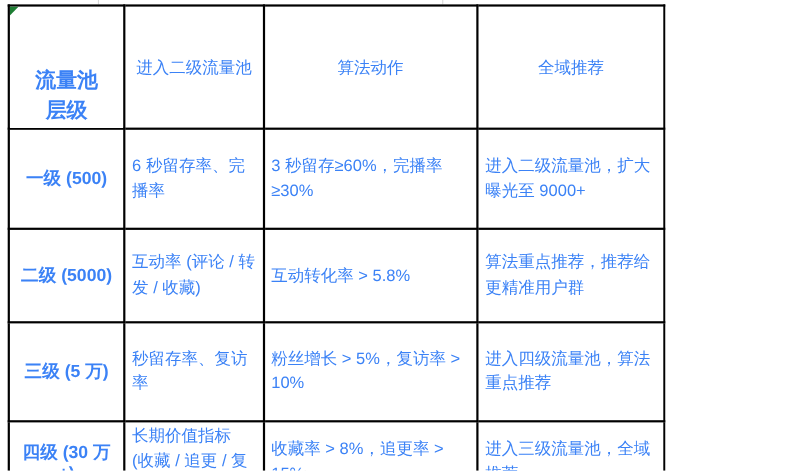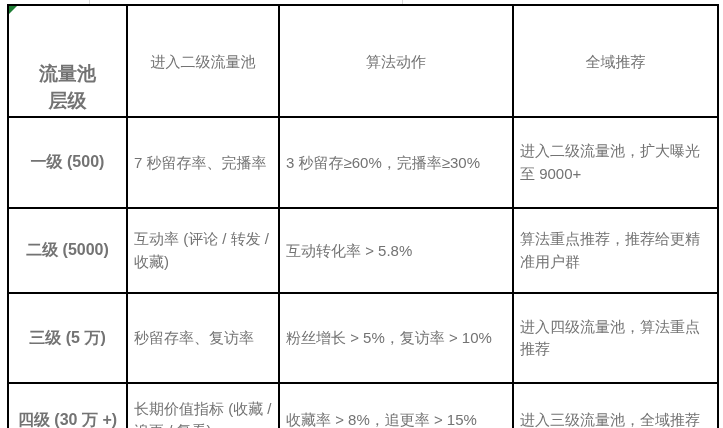--- a/index.html
+++ b/index.html
@@ -1,23 +1,23 @@
 <!DOCTYPE html>
 <html><head>
 <meta charset="utf-8">
 <style>
   html, body { margin: 0; padding: 0; background: #ffffff; }
   .screen {
     position: relative;
-    width: 723px;
+    width: 605px;
     height: 428px;
     background: #ffffff;
     overflow: hidden;
     font-family: "Liberation Sans", "DejaVu Sans", sans-serif;
-    color: #737373;
+    color: #3b82f6;
   }
   table.pool-table {
     position: absolute;
     left: 7px;
     top: 4px;
     border-collapse: collapse;
     table-layout: fixed;
   }
   .pool-table col.c1 { width: 119px; }
   .pool-table col.c2 { width: 152px; }
@@ -115,21 +115,21 @@
       <th>
         <span>全域推荐</span>
       </th>
     </tr>
 
     <tr class="row-1">
       <td class="level-cell">
         <span>一级 (500)</span>
       </td>
       <td class="body-cell">
-        <span>7 秒留存率、完播率</span>
+        <span>6 秒留存率、完播率</span>
       </td>
       <td class="body-cell">
         <span>3 秒留存≥60%，完播率≥30%</span>
       </td>
       <td class="body-cell">
         <span>进入二级流量池，扩大曝光至 9000+</span>
       </td>
     </tr>
 
     <tr class="row-2">

